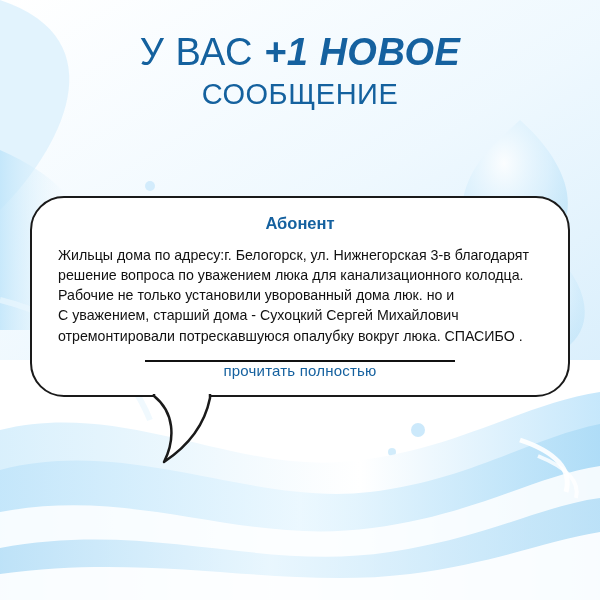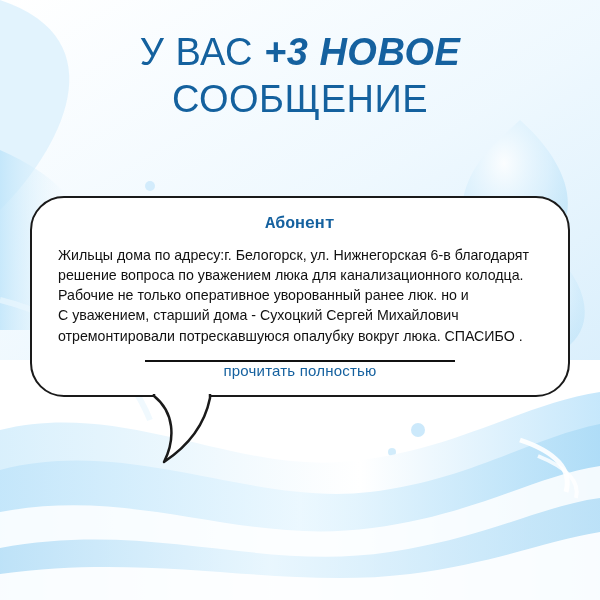--- a/index.html
+++ b/index.html
@@ -47,21 +47,21 @@
     font-weight: 400;
   }
   .title-accent {
     font-weight: 700;
     font-style: italic;
     color: #15619f;
   }
   .title-line-2 {
     font-weight: 400;
     margin-top: 6px;
-    font-size: 38px;
+    font-size: 29px;
   }
   
   .bubble-wrap {
     position: absolute;
     left: 30px;
     top: 196px;
     width: 540px;
     z-index: 6;
   }
   .bubble {
@@ -72,21 +72,20 @@
     padding: 16px 26px 14px 26px;
     box-sizing: border-box;
     width: 540px;
   }
   .bubble-title {
     text-align: center;
     color: #15619f;
     font-weight: 700;
     font-size: 16.5px;
     margin-bottom: 12px;
-    font-family: Liberation Mono, monospace;
   }
   .bubble-body {
     color: #111111;
     font-size: 14.2px;
     line-height: 1.42;
   }
   .bubble-body p {
     margin: 0;
   }
   .divider-row {
@@ -175,31 +174,31 @@
     <path d="M0,512 C140,486 240,546 372,528 C478,514 534,476 600,466 L600,600 L0,600 Z" fill="#ffffff" opacity="0.85"></path>
     <path d="M0,548 C150,520 260,572 390,552 C490,537 540,506 600,498 L600,600 L0,600 Z" fill="url(#gwave3)" opacity="0.55"></path>
     <path d="M0,574 C160,552 280,590 410,574 C500,562 548,540 600,532 L600,600 L0,600 Z" fill="#ffffff" opacity="0.9"></path>
 
     <path d="M520,440 C556,452 572,470 566,492" stroke="#ffffff" stroke-width="5" fill="none" opacity="0.9"></path>
     <path d="M538,456 C568,468 580,482 576,498" stroke="#ffffff" stroke-width="4" fill="none" opacity="0.8"></path>
     <path d="M0,300 C80,320 130,370 150,420" stroke="#eaf7fe" stroke-width="6" fill="none" opacity="0.7"></path>
   </svg>
 
   <div class="title-block">
-    <span class="title-line title-line-1"><span>У ВАС </span><span class="title-accent">+3 НОВОЕ</span></span>
+    <span class="title-line title-line-1"><span>У ВАС </span><span class="title-accent">+1 НОВОЕ</span></span>
     <span class="title-line title-line-2">СООБЩЕНИЕ</span>
   </div>
 
   <div class="bubble-wrap">
     <div class="bubble">
       <div class="bubble-title">Абонент</div>
       <div class="bubble-body">
-        <p>Жильцы дома по адресу:г. Белогорск, ул. Нижнегорская 6-в благодарят</p>
+        <p>Жильцы дома по адресу:г. Белогорск, ул. Нижнегорская 3-в благодарят</p>
         <p>решение вопроса по уважением люка для канализационного колодца.</p>
-        <p>Рабочие не только оперативное уворованный ранее люк. но и</p>
+        <p>Рабочие не только установили уворованный дома люк. но и</p>
         <p>С уважением, старший дома - Сухоцкий Сергей Михайлович</p>
         <p>отремонтировали потрескавшуюся опалубку вокруг люка. СПАСИБО .</p>
       </div>
       <div class="divider-row">
         <div class="divider"></div>
       </div>
       <div class="read-more">прочитать полностью</div>
 
       <svg class="tail" viewBox="0 0 70 72" aria-hidden="true">
         <path d="M4,0 L60,0 L60,6 C56,26 44,50 14,70 C26,46 24,20 4,4 Z" fill="#ffffff" stroke="#1a1a1a" stroke-width="2.5" stroke-linejoin="round"></path>

